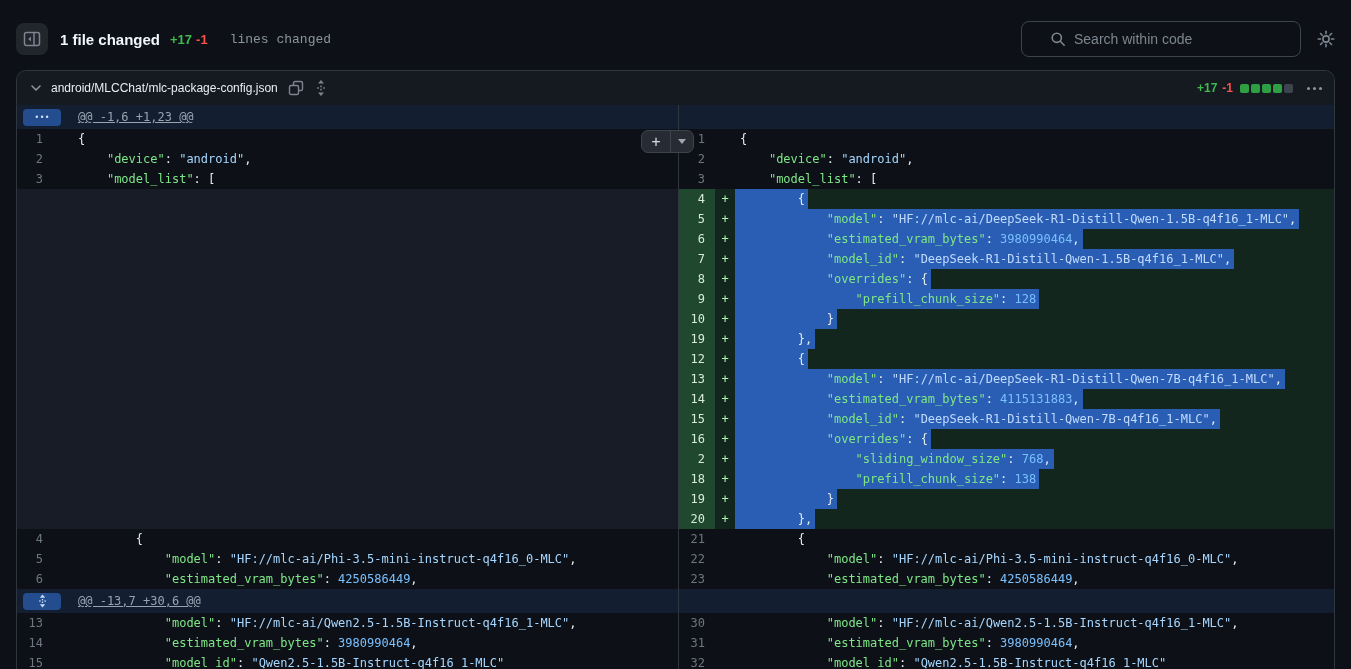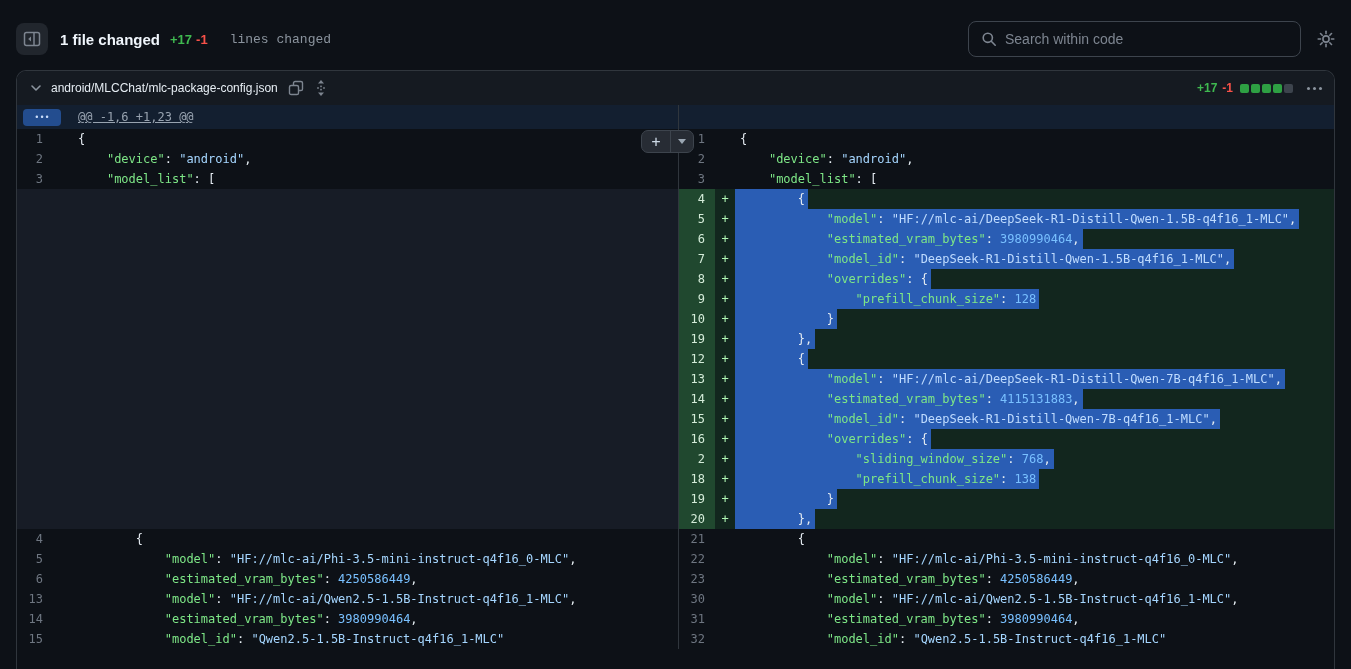--- a/index.html
+++ b/index.html
@@ -16,21 +16,21 @@
   body{background:var(--bg);font-family:"Liberation Sans","DejaVu Sans",sans-serif;color:var(--fg);}
   .mono{font-family:Liberation Sans, sans-serif;}
 
   
   .topbar{height:70px;display:flex;align-items:center;padding:8px 16px 0 16px;}
   .tree-toggle{width:32px;height:32px;border:none;border-radius:8px;background:#21262d;display:flex;align-items:center;justify-content:center;cursor:pointer;}
   .page-title{font-size:15px;font-weight:700;color:#f0f6fc;margin-left:12px;}
   .stat-add{color:var(--green);font-weight:700;font-size:13px;margin-left:10px;}
   .stat-del{color:var(--red);font-weight:700;font-size:13px;margin-left:4px;}
   .stat-label{color:var(--muted);font-size:13px;margin-left:22px;font-family:Liberation Mono, monospace;}
-  .search{margin-left:auto;width:333px;height:36px;border:1px solid var(--border2);border-radius:8px;display:flex;align-items:center;padding:0 12px;gap:8px;background:var(--bg);}
+  .search{margin-left:auto;width:280px;height:36px;border:1px solid var(--border2);border-radius:8px;display:flex;align-items:center;padding:0 28px;gap:8px;background:var(--bg);}
   .search input{flex:1;background:transparent;border:none;outline:none;color:var(--fg);font-size:14px;font-family:inherit;}
   .search input::placeholder{color:var(--muted2);}
   .icon-btn{background:none;border:none;cursor:pointer;display:flex;align-items:center;justify-content:center;padding:0;}
   .gear-wrap{margin-left:16px;}
 
   
   .file-card{margin:0 16px;border:1px solid var(--border);border-bottom:none;border-radius:10px 10px 0 0;height:599px;overflow:hidden;position:relative;background:var(--bg);}
   .file-header{height:34px;background:#151a21;display:flex;align-items:center;padding:0 12px;}
   .file-path{font-size:12px;color:var(--fg);margin-left:8px;}
   .fh-btn{margin-left:10px;}
@@ -364,20 +364,38 @@
           <div class="lnum">6</div>
           <div class="marker"></div>
           <div class="codecell">            <span class="tok-k">"estimated_vram_bytes"</span>: <span class="tok-n">4250586449</span>,</div>
         </div>
         <div class="half r">
           <div class="lnum">23</div>
           <div class="marker"></div>
           <div class="codecell">            <span class="tok-k">"estimated_vram_bytes"</span>: <span class="tok-n">4250586449</span>,</div>
         </div>
       </div>
+      <div class="drow hunkrow">
+        <div class="half l hunkbar">
+          <button class="hunk-btn">
+            <svg width="11" height="14" viewBox="0 0 11 14">
+              <g fill="currentColor">
+                <path d="M5.5 0.5 L8.2 3.8 H2.8 Z"></path>
+                <path d="M5.5 13.5 L2.8 10.2 H8.2 Z"></path>
+                <rect x="4.8" y="5" width="1.4" height="1.4"></rect>
+                <rect x="4.8" y="7.6" width="1.4" height="1.4"></rect>
+                <rect x="2.2" y="6.3" width="1.4" height="1.4"></rect>
+                <rect x="7.4" y="6.3" width="1.4" height="1.4"></rect>
+              </g>
+            </svg>
+          </button>
+          <span class="hunk-text">@@ -13,7 +30,6 @@</span>
+        </div>
+        <div class="half r hunkbar"></div>
+      </div>
       <div class="drow">
         <div class="half l">
           <div class="lnum">13</div>
           <div class="marker"></div>
           <div class="codecell">            <span class="tok-k">"model"</span>: <span class="tok-s">"HF://mlc-ai/Qwen2.5-1.5B-Instruct-q4f16_1-MLC"</span>,</div>
         </div>
         <div class="half r">
           <div class="lnum">30</div>
           <div class="marker"></div>
           <div class="codecell">            <span class="tok-k">"model"</span>: <span class="tok-s">"HF://mlc-ai/Qwen2.5-1.5B-Instruct-q4f16_1-MLC"</span>,</div>

